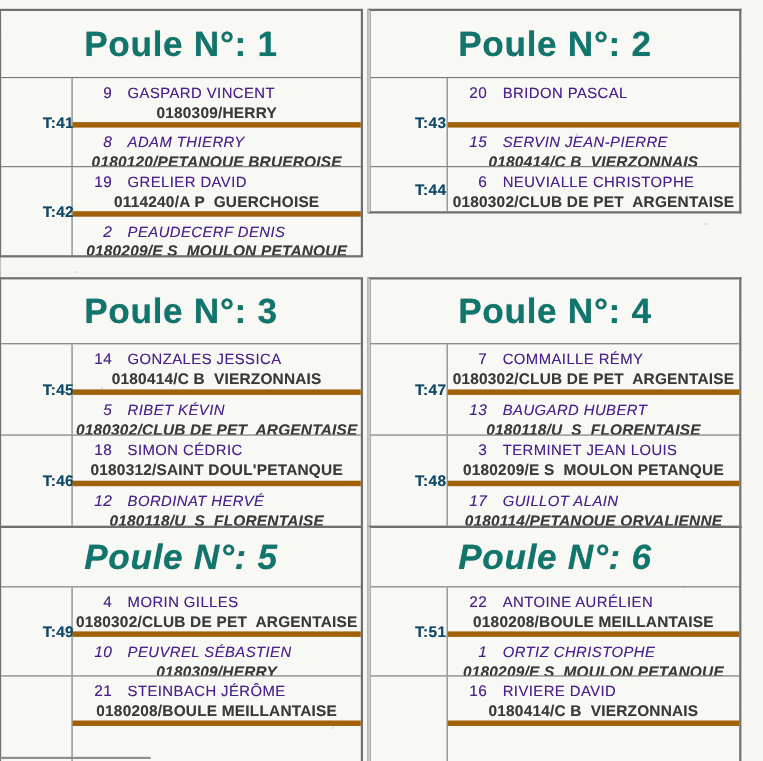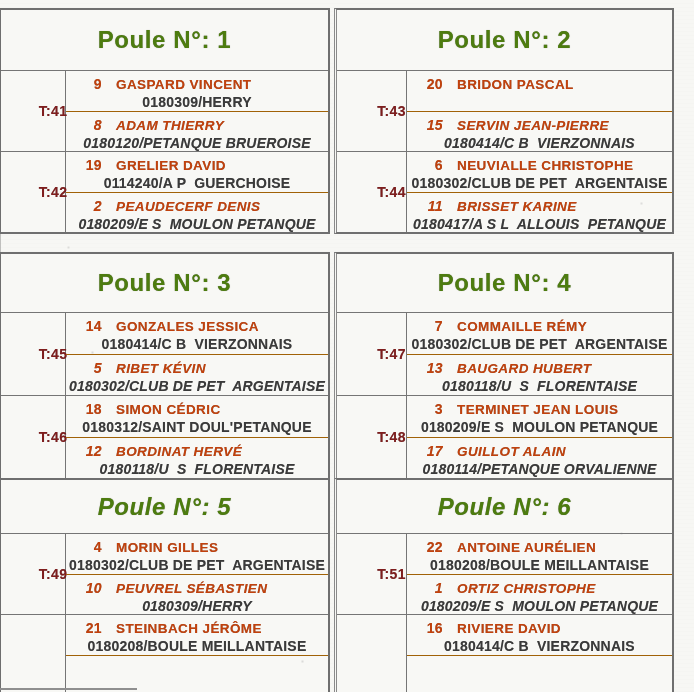--- a/index.html
+++ b/index.html
@@ -25,41 +25,41 @@
   .colR{left:334px;width:340px;border-left:3px double #8a8a8a;}
   .row1{top:8px;}
   .row2{top:252px;}
   .row3{top:478px;height:222px;}
   .row1 .pool-header{height:60px;}
   .row2 .pool-header{height:58px;}
   .row3 .pool-header{height:53px;font-style:italic;}
   .pool-header{
     display:flex;align-items:center;justify-content:center;
     border-bottom:1.5px solid #757575;
-    font-size:24px;font-weight:bold;color:#4d7c0f;
+    font-size:32px;font-weight:bold;color:#0f766e;
     letter-spacing:0.6px;
     text-shadow:0 0 0.7px rgba(40,40,40,0.55);
   }
   .match{display:grid;grid-template-columns:65px 1fr;}
   .colR .match{grid-template-columns:70px 1fr;}
   .match.m2{border-top:1.5px solid #757575;}
   .tcell{
     grid-row:1 / span 2;
     border-right:1.5px solid #757575;
     display:flex;align-items:center;justify-content:center;
-    font-size:14px;font-weight:bold;color:#7f1d1d;
+    font-size:14px;font-weight:bold;color:#0c4a6e;
     letter-spacing:0.3px;
     text-shadow:0 0 0.6px rgba(40,40,40,0.5);
     padding-left:40px;
   }
   .entry{height:40px;box-sizing:border-box;padding-top:3px;overflow:hidden;}
   .row2 .entry{height:41px;}
-  .entry.e2{border-top:1px solid #a16207;}
+  .entry.e2{border-top:5px solid #a16207;}
   .nameline{
-    font-size:13.5px;font-weight:bold;color:#c2410c;white-space:pre;
+    font-size:13.5px;font-weight:normal;color:#4c1d95;white-space:pre;
     letter-spacing:0.4px;line-height:20px;
     text-shadow:0 0 0.6px rgba(45,45,45,0.5);
   }
   .num{display:inline-block;width:36px;text-align:right;margin-right:14px;font-size:14px;}
   .club{
     margin-top:1px;text-align:center;
     font-size:14px;font-weight:bold;color:#3a3a3a;white-space:pre;
     letter-spacing:0.2px;line-height:13px;
     text-shadow:0 0 0.5px rgba(55,55,55,0.45);
   }
@@ -129,24 +129,20 @@
           <div class="nameline"><span class="num">15</span><span class="pname">SERVIN JEAN-PIERRE</span></div>
           <div class="club">0180414/C B  VIERZONNAIS</div>
         </div>
       </div>
       <div class="match m2">
         <div class="tcell">T:44</div>
         <div class="entry e1">
           <div class="nameline"><span class="num">6</span><span class="pname">NEUVIALLE CHRISTOPHE</span></div>
           <div class="club">0180302/CLUB DE PET  ARGENTAISE</div>
         </div>
-        <div class="entry e2">
-          <div class="nameline"><span class="num">11</span><span class="pname">BRISSET KARINE</span></div>
-          <div class="club">0180417/A S L  ALLOUIS  PETANQUE</div>
-        </div>
       </div>
     </div>
   </section>
 
   <section class="pool row2 colL">
     <div class="pool-header">Poule N°: 3</div>
     <div class="pool-body">
       <div class="match m1">
         <div class="tcell">T:45</div>
         <div class="entry e1">

